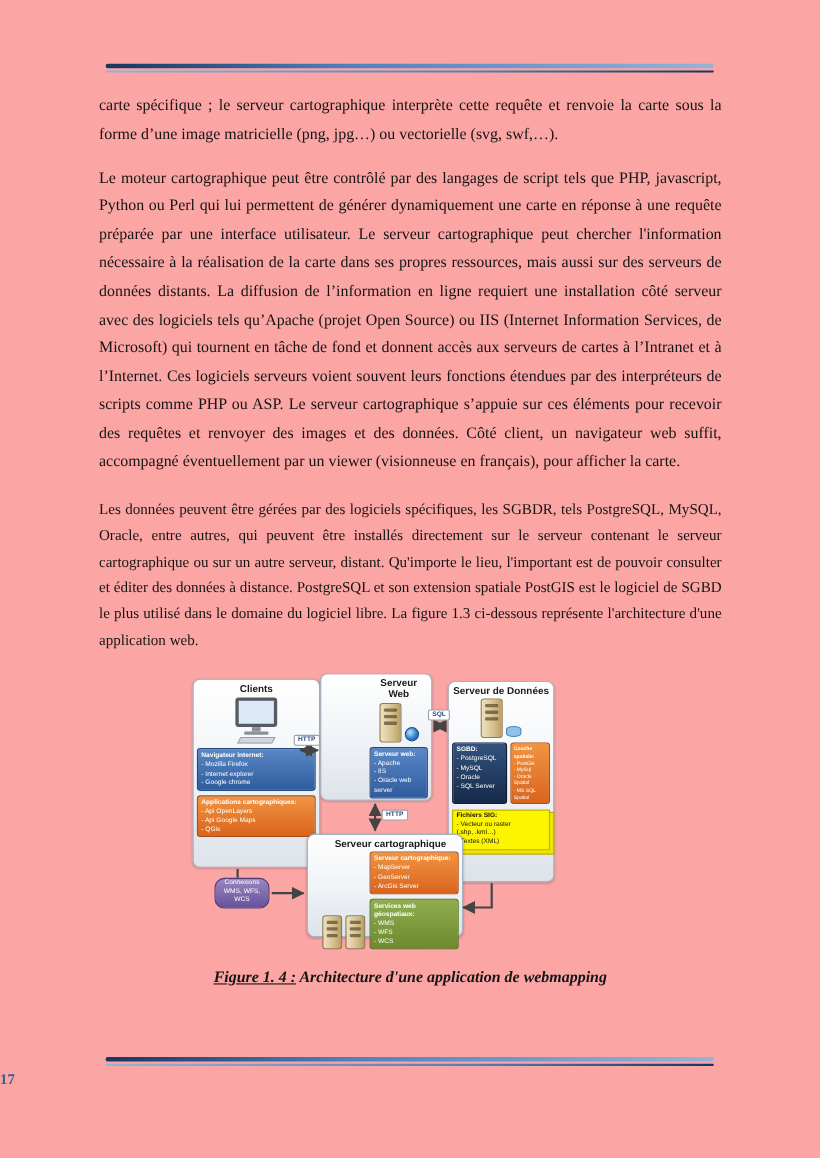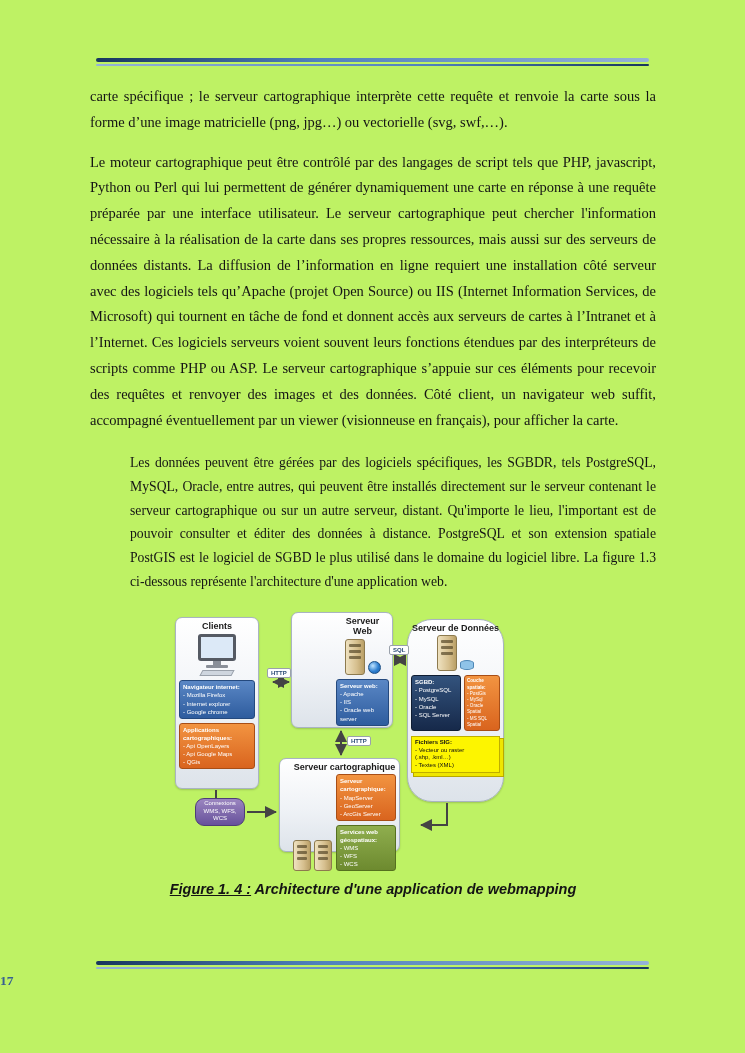--- a/index.html
+++ b/index.html
@@ -1,55 +1,55 @@
 <!DOCTYPE html>
 <html><head>
 <meta charset="utf-8">
 <style>
   * { margin:0; padding:0; box-sizing:border-box; }
   html,body { background:#ffffff; }
   .page {
     position:relative; width:745px; height:1053px; margin:0 auto;
-    background:#bef264; font-family:"Liberation Serif", serif; color:#141414;
+    background:#fca5a5; font-family:"Liberation Serif", serif; color:#141414;
     overflow:hidden;
   }
 
   
   .rule { position:absolute; left:96px; width:553px; height:9px; }
   .rule-top { top:58px; }
   .rule-bottom { top:961px; }
   .rule .swoosh { height:4px; border-radius:3px;
     background:linear-gradient(90deg,#17365d 0%,#4f81bd 40%,#95b3d7 100%); }
   .rule .thin { margin-top:2px; height:2px; border-radius:1px;
     background:linear-gradient(90deg,#95b3d7 0%,#4f81bd 60%,#17365d 100%); }
 
   .content { position:absolute; top:84px; left:90px; width:566px; }
 
   .para { text-align:justify; }
   .p1 { font-size:14.5px; line-height:1.78; margin-bottom:14px; }
   .p2 { font-size:14.5px; line-height:1.78; margin-bottom:18px; }
-  .p3 { font-size:13.7px; line-height:1.73; margin-bottom:18px;margin-left:40px; }
+  .p3 { font-size:13.7px; line-height:1.73; margin-bottom:18px; }
   .ital { }
 
   
   .figure {
     position:relative; width:348px; height:245px; margin-left:85px;
     font-family:"Liberation Sans", sans-serif;
   }
   .obox {
     position:absolute; border:1px solid #a9b4c2; border-radius:7px;
     background:linear-gradient(180deg,#ffffff 0%,#eff2f6 55%,#dde3ea 100%);
     box-shadow:0 1px 2px rgba(0,0,0,.18); padding:3px;
   }
   .otitle { text-align:center; font-weight:bold; font-size:9px; color:#1a1a1a; line-height:1.2; }
 
-  .box-clients { left:0px;   top:5px;   width:84px;  height:172px; }
+  .box-clients { left:0px;   top:5px;   width:116px;  height:172px; }
   .box-web     { left:116px; top:0px;   width:102px; height:116px;padding-left:44px; }
-  .box-data    { left:232px; top:7px;   width:97px;  height:183px;border-radius:25px; }
-  .box-carto   { left:104px; top:146px; width:121px; height:94px;padding-left:13px;  }
+  .box-data    { left:232px; top:7px;   width:97px;  height:183px; }
+  .box-carto   { left:104px; top:146px; width:142px; height:94px;padding-left:13px;  }
 
   .ibox { border-radius:3px; color:#ffffff; font-size:6px; line-height:1.35;
           padding:2px 3px; margin-top:4px; }
   .ititle { font-weight:bold; }
   .blue   { background:linear-gradient(180deg,#5a87c5,#2e5c9e); border:1px solid #24497e; }
   .orange { background:linear-gradient(180deg,#f29441,#d9641e); border:1px solid #a84e16; }
   .navy   { background:linear-gradient(180deg,#33537d,#16294a); border:1px solid #0f1d33; }
   .green  { background:linear-gradient(180deg,#8fae4e,#6d8a2f); border:1px solid #55701f; }
 
   .note {
@@ -98,21 +98,21 @@
   .badge {
     position:absolute; background:#ffffff; border:1px solid #9aa1ab; border-radius:2px;
     font-size:6px; font-weight:bold; color:#2b4c77; padding:1px 3px; line-height:1.1;
   }
   .badge-http1 { left:92px;  top:56px; }
   .badge-sql   { left:214px; top:33px; }
   .badge-http2 { left:172px; top:124px; }
 
   
   .caption { margin-top:24px; text-align:center; font-size:14.5px;
-    font-weight:bold; font-style:italic; font-family:Liberation Sans, sans-serif; }
+    font-weight:bold; font-style:italic; font-family:Liberation Serif, serif; }
   .cap-label { text-decoration:underline; }
   .page-num { position:absolute; top:973px; left:0; right:0; text-align:left;
     color:#376092; font-weight:bold; font-size:13.5px; }
 </style>
 </head>
 <body>
 
 <div class="page">
 
   <div class="rule rule-top">

